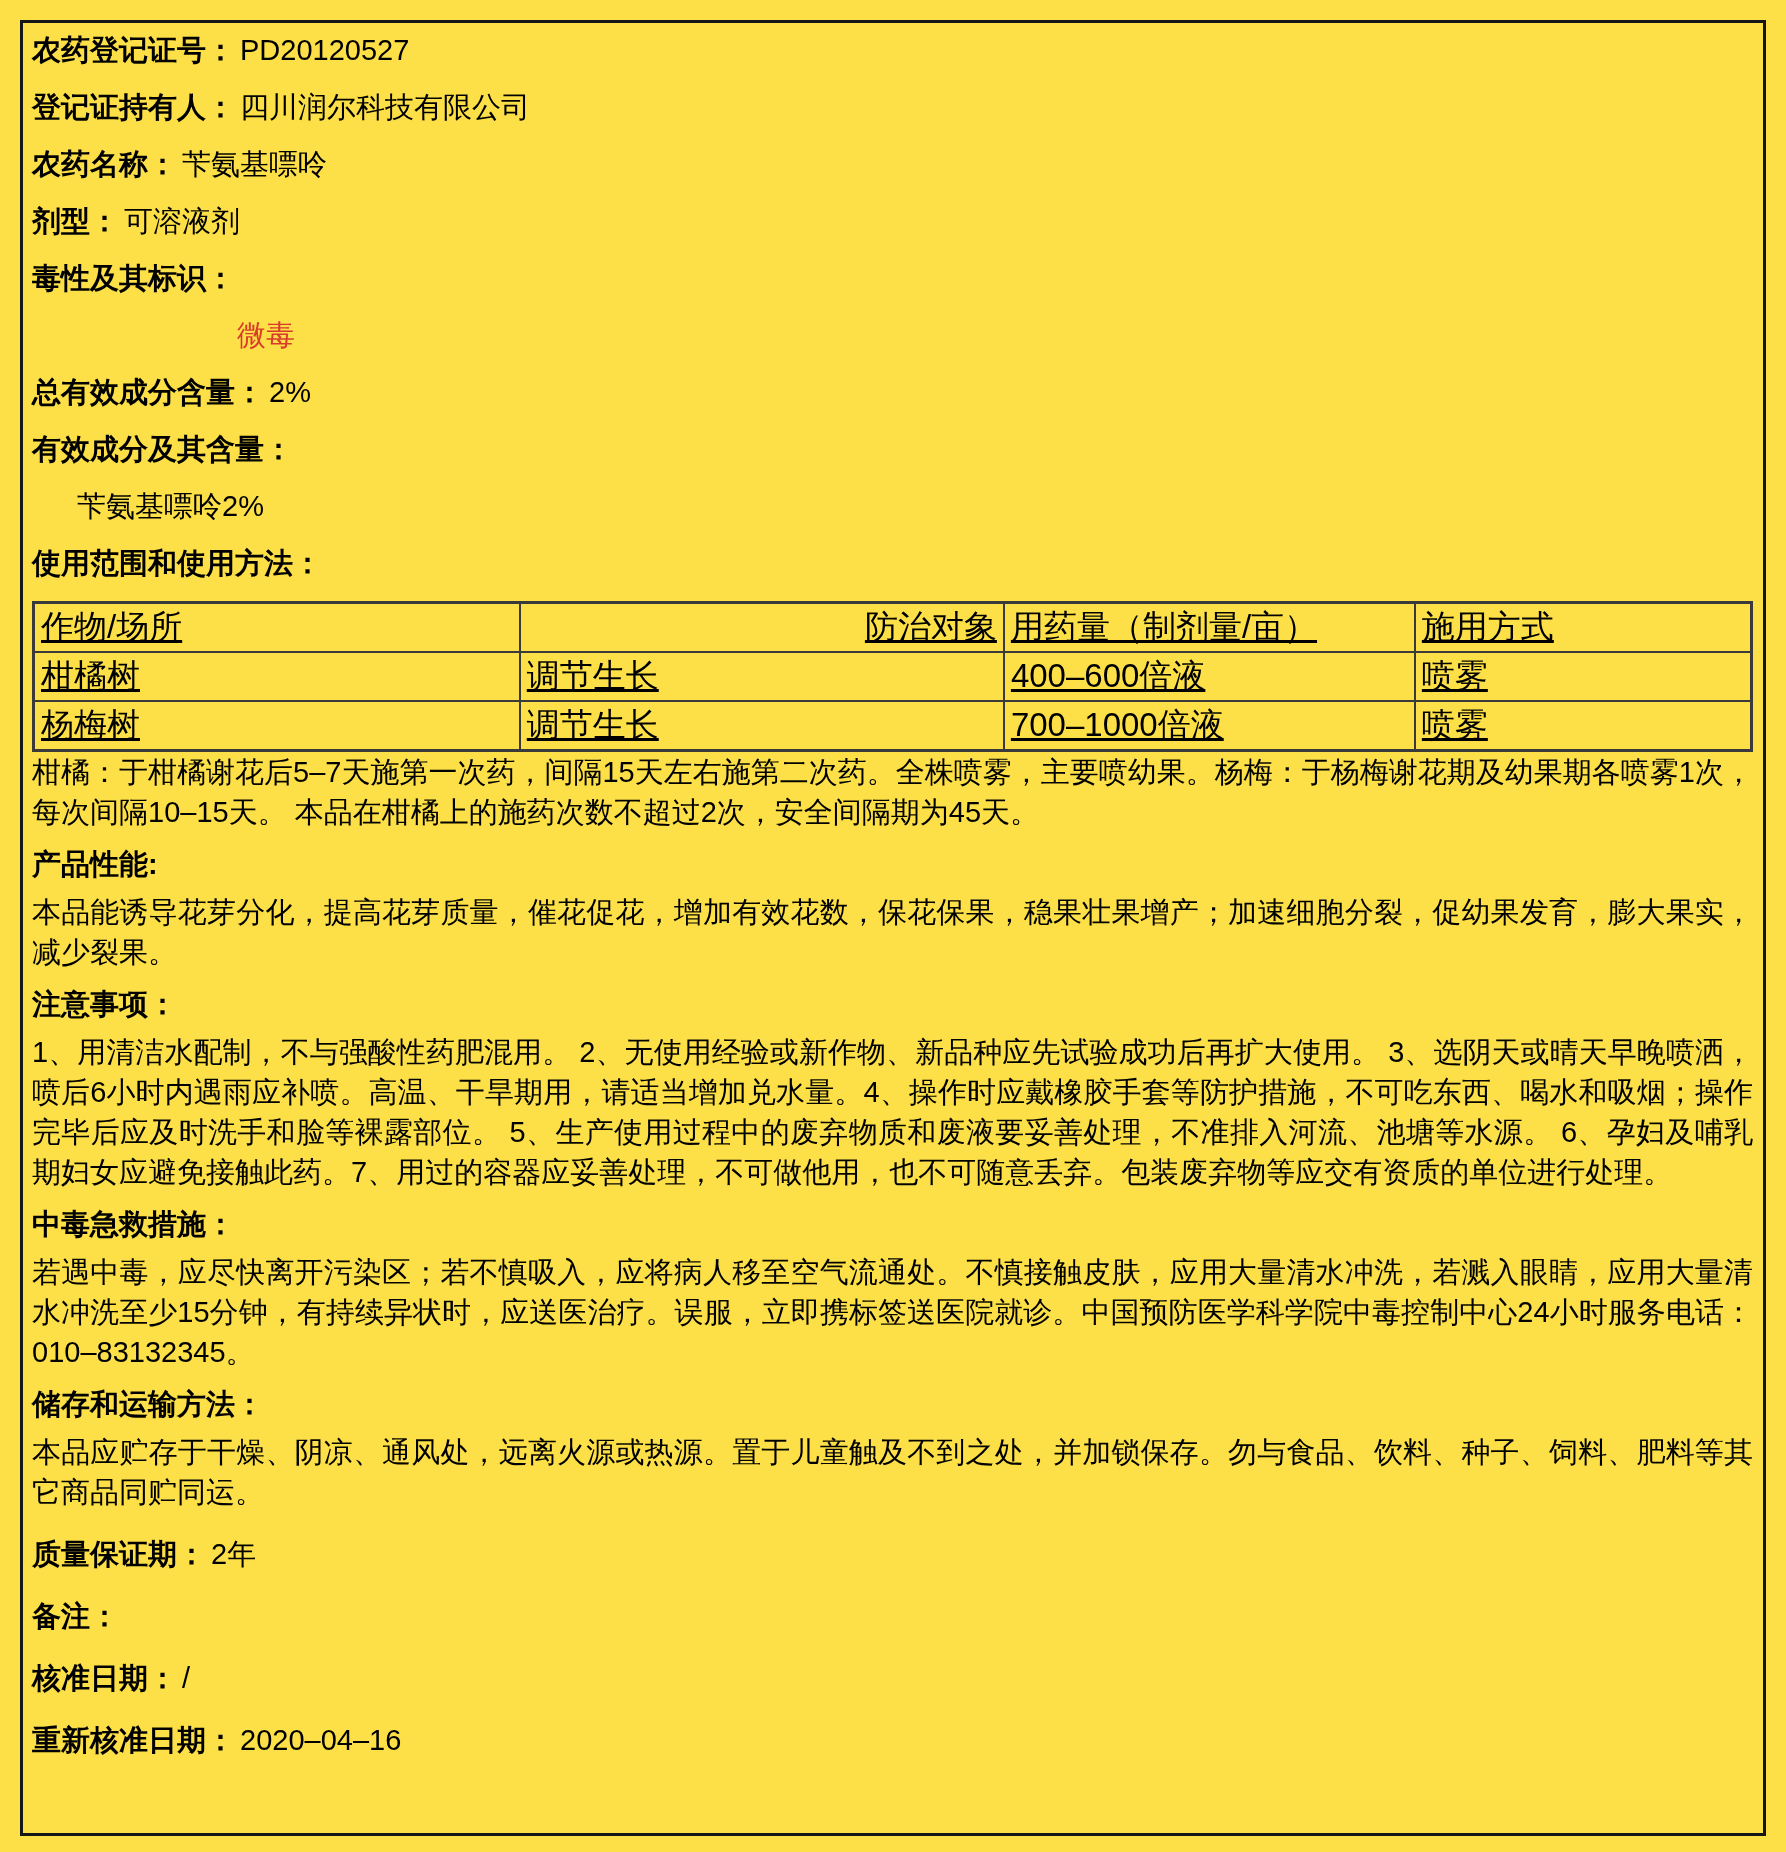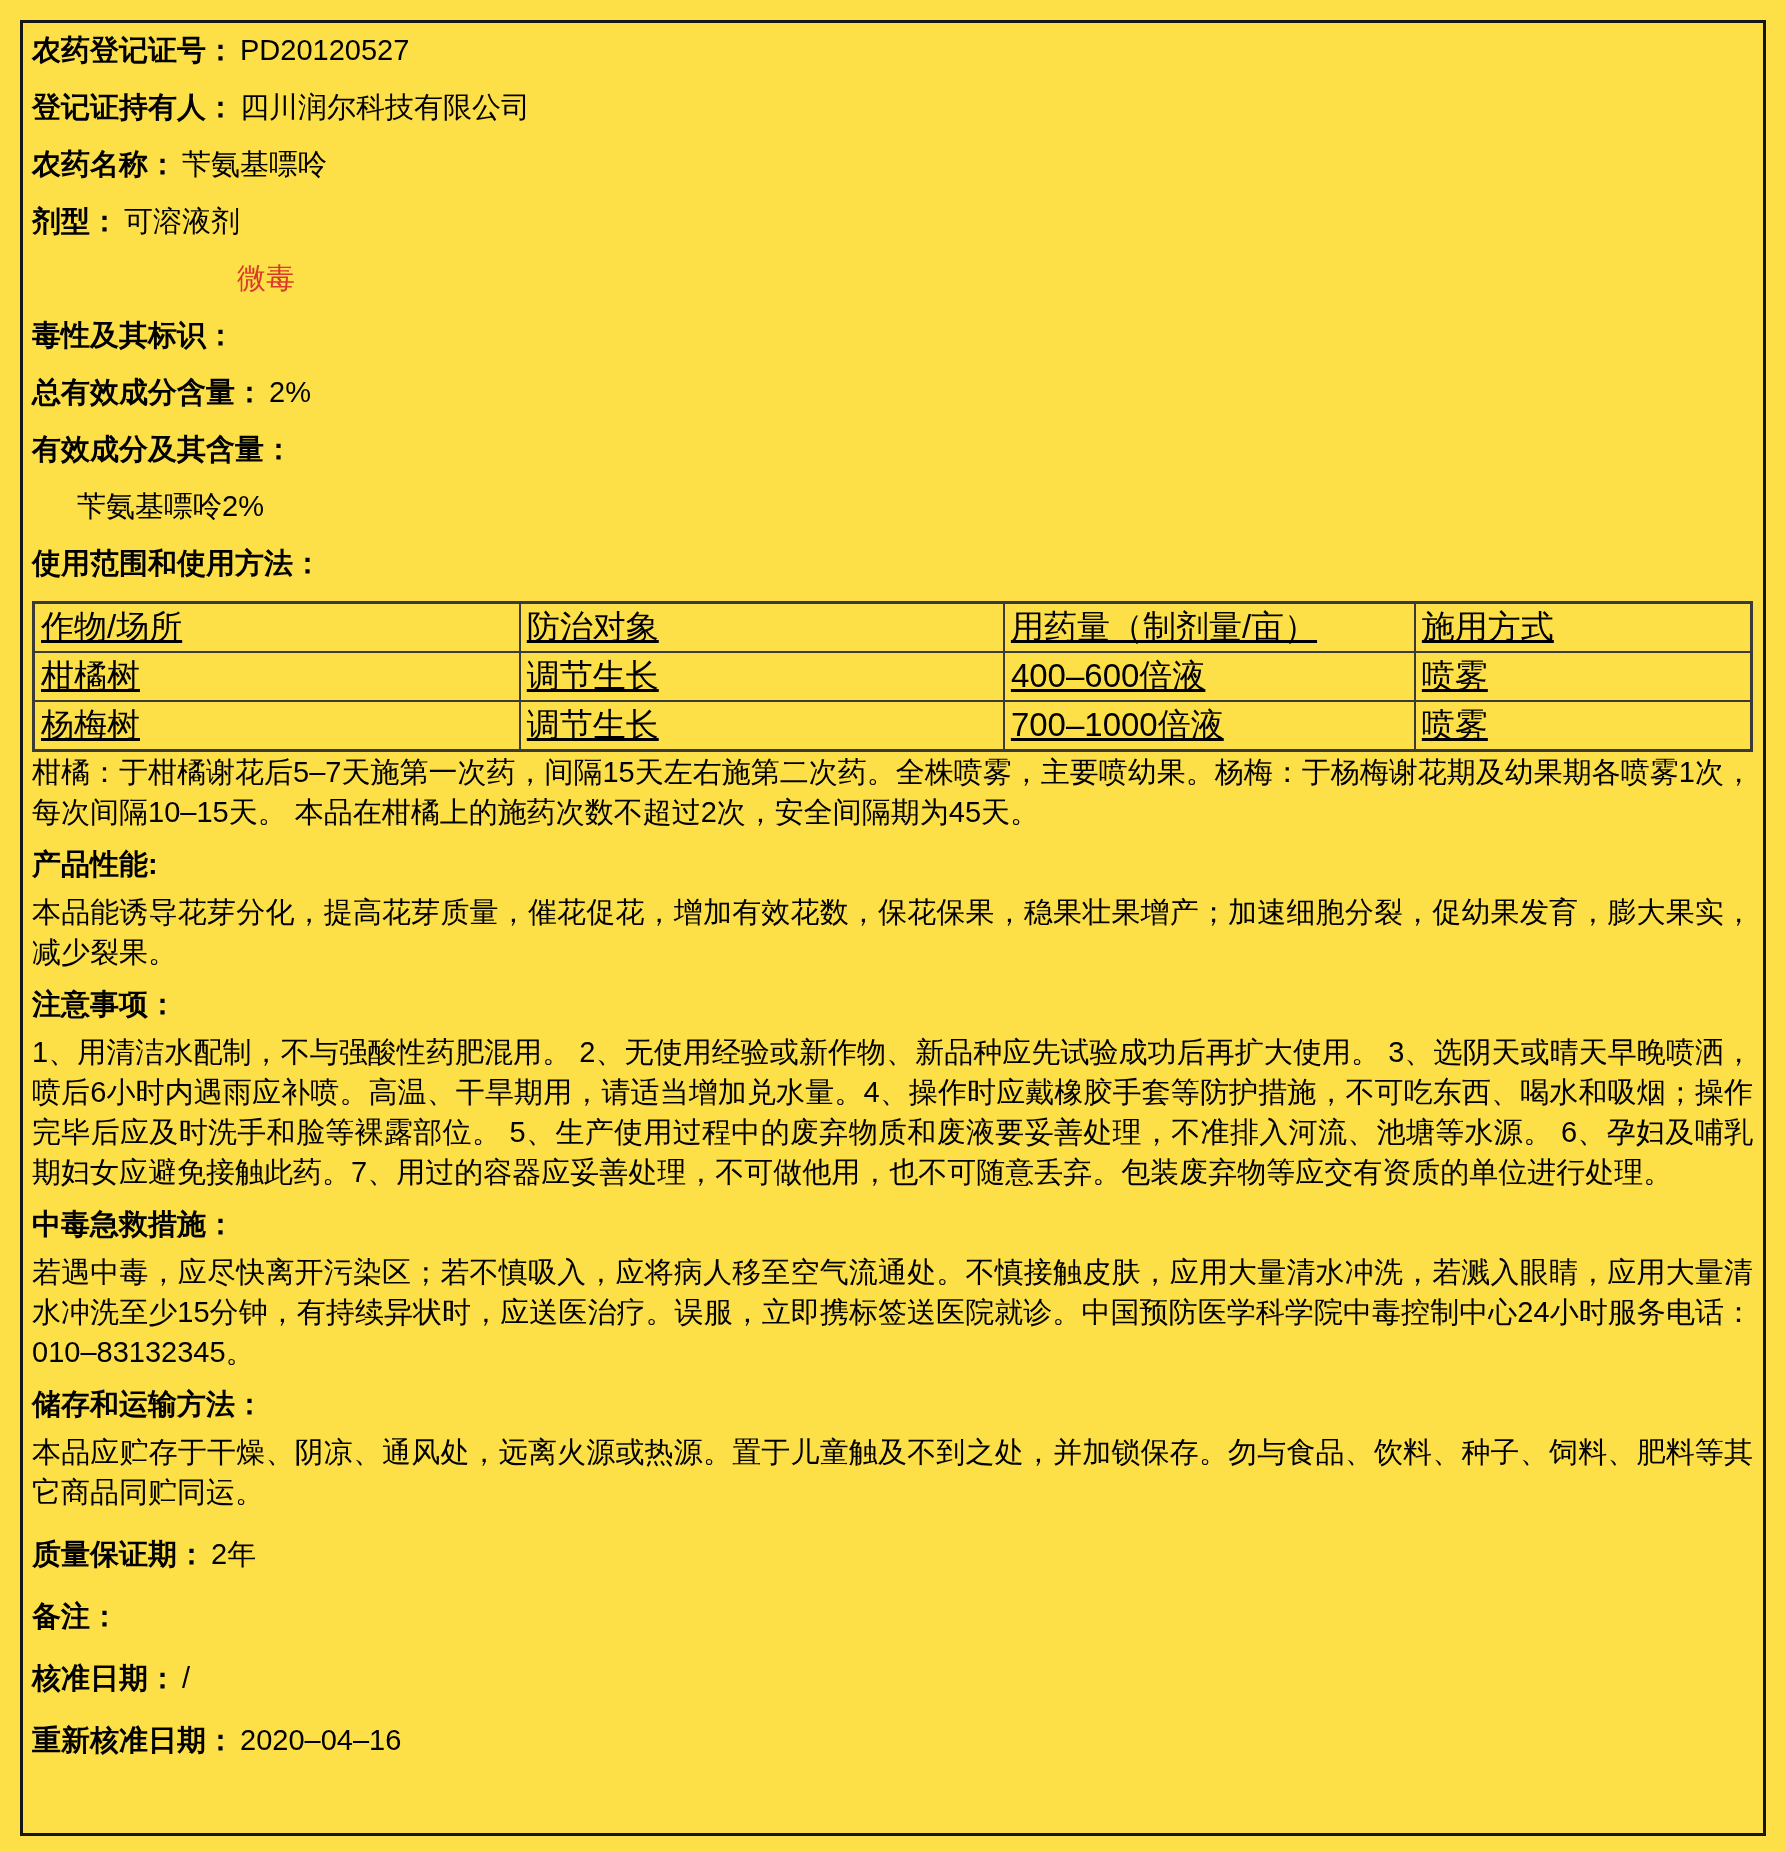--- a/index.html
+++ b/index.html
@@ -12,21 +12,21 @@
   .lb{font-weight:700;}
   .fv{margin-left:5px;}
   .tox-line{padding-left:205px;}
   .tox{color:#d93b2b;}
   .ai-line{padding-left:45px;}
   table.usage{border-collapse:collapse;width:100%;table-layout:fixed;
               border:3px solid #3a3a3a;margin:0;}
   table.usage td{border:2px solid #3a3a3a;height:40px;padding:1px 6px;
                  font-size:33px;font-weight:400;vertical-align:middle;
                  white-space:nowrap;overflow:hidden;text-decoration:underline;}
-  .c1{width:28.4%;} .c2{width:28.3%;} .c3{width:23.9%;border-radius:14px;} .c4{width:19.4%;}
+  .c1{width:28.4%;} .c2{width:28.3%;text-align:right;} .c3{width:23.9%;border-radius:14px;} .c4{width:19.4%;}
   .sec-h{font-weight:700;line-height:40px;margin:12px 0 8px;}
   .sec-p{line-height:40px;margin:0;text-align:justify;}
   .tail-line{line-height:40px;margin-top:22px;white-space:nowrap;}
 </style>
 </head>
 <body>
 
 <div class="page">
   <div class="frame">
 
@@ -35,26 +35,26 @@
     </div>
     <div class="fline">
       <span class="lb">登记证持有人：</span><span class="fv">四川润尔科技有限公司</span>
     </div>
     <div class="fline">
       <span class="lb">农药名称：</span><span class="fv">苄氨基嘌呤</span>
     </div>
     <div class="fline">
       <span class="lb">剂型：</span><span class="fv">可溶液剂</span>
     </div>
+    <div class="fline">
+      <span class="lb">毒性及其标识：</span>
+    </div>
+
     <div class="fline tox-line">
       <span class="tox">微毒</span>
-    </div>
-
-    <div class="fline">
-      <span class="lb">毒性及其标识：</span>
     </div>
 
     <div class="fline">
       <span class="lb">总有效成分含量：</span><span class="fv">2%</span>
     </div>
     <div class="fline">
       <span class="lb">有效成分及其含量：</span>
     </div>
     <div class="fline ai-line">
       <span>苄氨基嘌呤2%</span>

